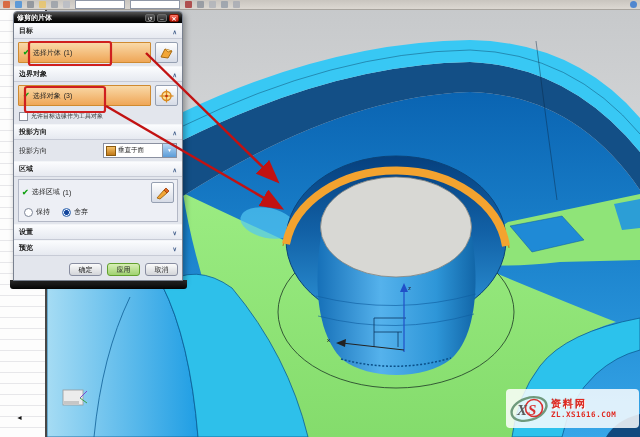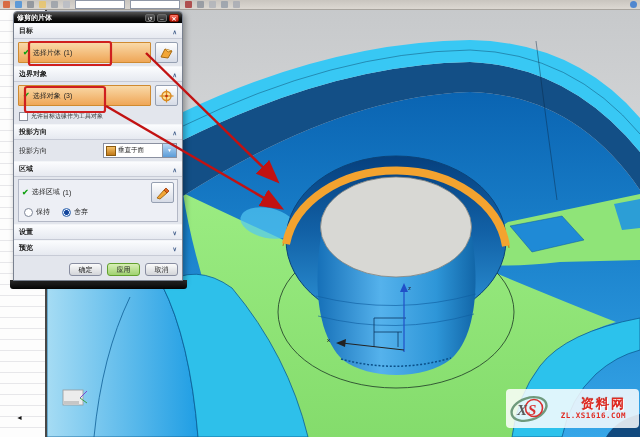--- a/index.html
+++ b/index.html
@@ -66,22 +66,22 @@
     color:#222;padding:0 3px;box-sizing:border-box;}
   .btn.apply{background:linear-gradient(#d8efb6,#a0d270);border-color:#61a02e;}
   
   #annot{position:absolute;left:0;top:0;z-index:40;pointer-events:none;}
   
   #watermark{position:absolute;left:506px;top:389px;width:133px;height:39px;z-index:30;
     background:rgba(255,255,255,.84);border-radius:4px;display:flex;align-items:center;
     padding:1px 3px;box-sizing:border-box;gap:2px;}
   .wm-logo{position:relative;width:40px;height:30px;flex:0 0 auto;}
   .wm-right{display:flex;flex-direction:column;line-height:1;}
-  .wm-site{font-size:13px;font-weight:bold;color:#e02a22;letter-spacing:2px;
-    text-shadow:1px 1px 0 #fff,0 0 1px #7a1410;margin-left:30px;}
+  .wm-site{font-size:10px;font-weight:bold;color:#e02a22;letter-spacing:2px;
+    text-shadow:1px 1px 0 #fff,0 0 1px #7a1410;}
   .wm-url{font-size:7.5px;font-weight:bold;color:#e02a22;font-family:"DejaVu Sans Mono",monospace;
     letter-spacing:.5px;margin-top:2px;text-align:right;}
 </style>
 </head>
 <body>
 
 <div id="stage">
 
   <div id="top-strip">
     <div class="ti" style="background:#d85a2a"></div>

